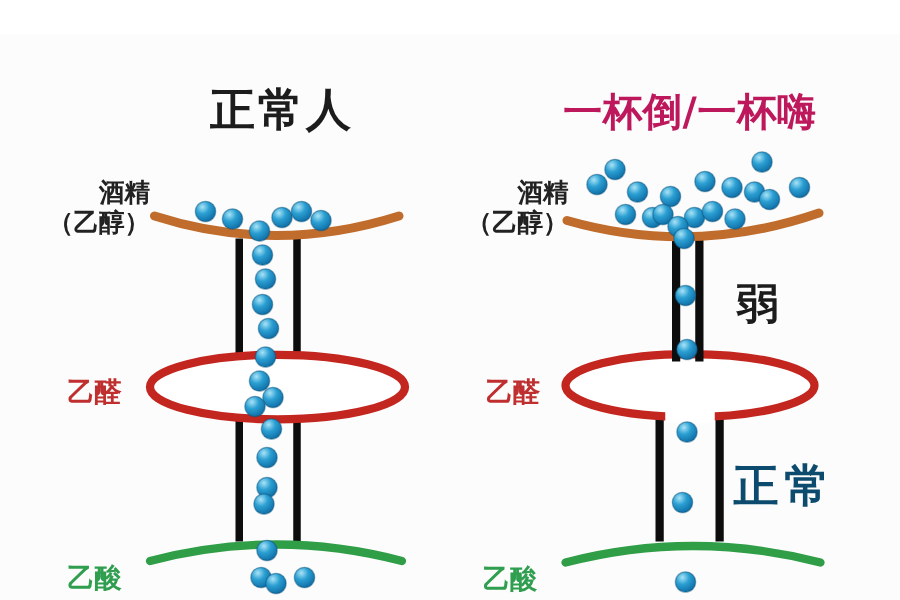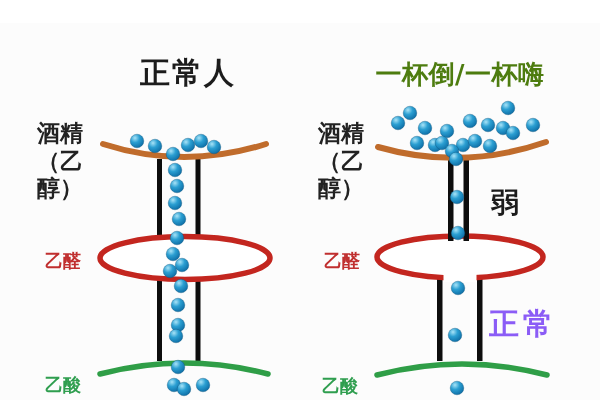--- a/index.html
+++ b/index.html
@@ -8,21 +8,21 @@
     position: relative;
     width: 600px;
     height: 400px;
     overflow: hidden;
     font-family: "DejaVu Serif", serif;
     margin-top: 23px;
   }
   .txt { position: absolute; font-weight: bold; color: #1c1c1c; white-space: nowrap; }
   #title-left  { left: 88px;  top: 30px; width: 200px; text-align: center; font-size: 30px; letter-spacing: 2px; }
   #title-right { left: 356px; top: 34px; width: 208px; text-align: center; font-size: 26px; letter-spacing: 0.5px; }
-  .alcohol-label { font-size: 23px; line-height: 1.2; text-align: center; white-space: normal; }
+  .alcohol-label { font-size: 17px; line-height: 1.2; text-align: right; white-space: normal; }
   #alcohol-left  { left: 20px;  top: 96px; width: 80px; }
   #alcohol-right { left: 303px; top: 96px; width: 76px; }
   .stage-label { font-size: 18px; text-align: center; }
   #aldehyde-left  { left: 45px;  top: 226px; }
   #aldehyde-right { left: 324px; top: 226px; }
   #acid-left  { left: 45px;  top: 350px; }
   #acid-right { left: 322px; top: 351px; }
   #annot-weak   { left: 491px; top: 161px; font-size: 28px; }
   #annot-normal { left: 489px; top: 281px; font-size: 30px; letter-spacing: 4px; }
   svg { position: absolute; left: 0; top: 0; }
@@ -98,33 +98,33 @@
         <circle cx="456" cy="136" r="6.8" fill="url(#dotGradient)" stroke="rgba(10,80,120,0.45)" stroke-width="0.8"></circle>
         <circle cx="457" cy="174" r="6.8" fill="url(#dotGradient)" stroke="rgba(10,80,120,0.45)" stroke-width="0.8"></circle>
         <circle cx="458" cy="210" r="6.8" fill="url(#dotGradient)" stroke="rgba(10,80,120,0.45)" stroke-width="0.8"></circle>
         <circle cx="458" cy="265" r="6.8" fill="url(#dotGradient)" stroke="rgba(10,80,120,0.45)" stroke-width="0.8"></circle>
         <circle cx="455" cy="312" r="6.8" fill="url(#dotGradient)" stroke="rgba(10,80,120,0.45)" stroke-width="0.8"></circle>
         <circle cx="457" cy="365" r="6.8" fill="url(#dotGradient)" stroke="rgba(10,80,120,0.45)" stroke-width="0.8"></circle>
       </g>
     </svg>
 
   <div class="txt" id="title-left" style="color: rgb(28, 28, 28);">正常人</div>
-  <div class="txt" id="title-right" style="color: #4d7c0f;">一杯倒/一杯嗨</div>
+  <div class="txt" id="title-right" style="color: #be185d;">一杯倒/一杯嗨</div>
 
   <div class="txt alcohol-label" id="alcohol-left" style="color: rgb(34, 34, 34);">
     <span>酒精</span><br>
     <span>（乙醇）</span>
   </div>
   <div class="txt alcohol-label" id="alcohol-right" style="color: rgb(34, 34, 34);">
     <span>酒精</span><br>
     <span>（乙醇）</span>
   </div>
 
   <div class="txt stage-label" id="aldehyde-left" style="color: rgb(192, 47, 47);">乙醛</div>
   <div class="txt stage-label" id="aldehyde-right" style="color: rgb(192, 47, 47);">乙醛</div>
 
   <div class="txt stage-label" id="acid-left" style="color: rgb(47, 158, 79);">乙酸</div>
   <div class="txt stage-label" id="acid-right" style="color: rgb(47, 158, 79);">乙酸</div>
 
   <div class="txt" id="annot-weak" style="color: rgb(28, 28, 28);">弱</div>
-  <div class="txt" id="annot-normal" style="color: #8b5cf6;">正常</div>
+  <div class="txt" id="annot-normal" style="color: #0c4a6e;">正常</div>
 
 </div>
 
 </body></html>

